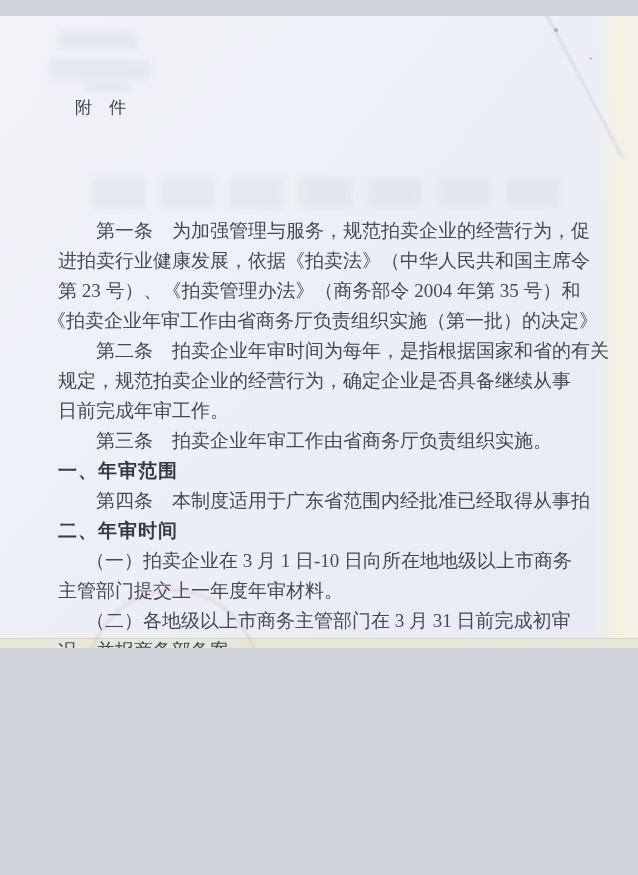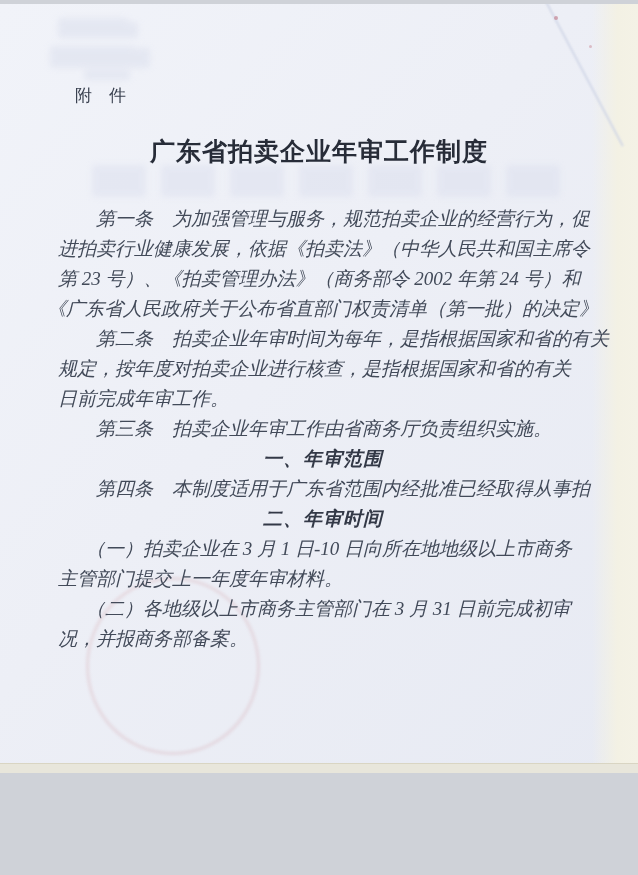--- a/index.html
+++ b/index.html
@@ -1,19 +1,19 @@
 <!DOCTYPE html>
 <html><head>
 <meta charset="utf-8">
 <style>
   html,body { margin:0; padding:0; background:#cfd2d8; }
   .page {
     position:relative;
-    width:638px; height:769px;
-    margin:4px auto;
+    width:638px; height:632px;
+    margin:16px auto;
     background:linear-gradient(130deg,#f1f3f9 0%,#edeff6 45%,#e7eaf3 100%);
     font-family:"Liberation Serif","DejaVu Serif",serif;
     overflow:hidden;
   }
   
   .edge-strip {
     position:absolute; top:0; right:0; width:46px; height:100%;
     background:linear-gradient(to right, rgba(243,241,228,0) 0%, #f3f1e4 55%, #f4f2e6 100%);
   }
   
@@ -58,26 +58,26 @@
   }
   .title {
     position:absolute; left:0; top:131px; width:100%;
     text-align:center; font-weight:bold; font-size:25px; letter-spacing:1px;
     color:#272c38;
   }
   .body {
     position:absolute; left:58px; top:200px; width:530px;
     font-size:19px; color:#424a59;
   }
-  .line { height:30px; line-height:30px; white-space:nowrap;font-style:italic; }
+  .line { height:30px; line-height:30px; white-space:nowrap; }
   .indent { padding-left:38px; }        
   .indent-paren { padding-left:28px; }  
   .hang { margin-left:-11px; }          
   .heading {
-    font-weight:bold; text-align:center; color:#333947;
+    font-weight:bold; text-align:left; color:#333947;
     font-family:"Liberation Sans","DejaVu Sans",sans-serif;
     letter-spacing:1px;
   }
   .page-number {
     position:absolute; left:74px; top:803px;
     font-size:16px; letter-spacing:2px; color:#565c68;
   }
 </style>
 </head>
 <body>
@@ -102,29 +102,28 @@
       <i></i>
       <i></i>
   </div>
   <div class="seal-ghost"></div>
   <div class="crease"></div>
   <div class="speck speck1"></div>
   <div class="speck speck2"></div>
 
   <div class="attachment">附　件</div>
 
-  <div class="title">广东省拍卖企业年审工作制度</div>
 
   <div class="body">
     <div class="line indent">第一条　为加强管理与服务，规范拍卖企业的经营行为，促</div>
     <div class="line">进拍卖行业健康发展，依据《拍卖法》（中华人民共和国主席令</div>
-    <div class="line">第 23 号）、《拍卖管理办法》（商务部令 2002 年第 24 号）和</div>
-    <div class="line hang">《广东省人民政府关于公布省直部门权责清单（第一批）的决定》</div>
+    <div class="line">第 23 号）、《拍卖管理办法》（商务部令 2004 年第 35 号）和</div>
+    <div class="line hang">《拍卖企业年审工作由省商务厅负责组织实施（第一批）的决定》</div>
     <div class="line indent">第二条　拍卖企业年审时间为每年，是指根据国家和省的有关</div>
-    <div class="line">规定，按年度对拍卖企业进行核查，是指根据国家和省的有关</div>
+    <div class="line">规定，规范拍卖企业的经营行为，确定企业是否具备继续从事</div>
     <div class="line">日前完成年审工作。</div>
     <div class="line indent">第三条　拍卖企业年审工作由省商务厅负责组织实施。</div>
     <div class="line heading">一、年审范围</div>
     <div class="line indent">第四条　本制度适用于广东省范围内经批准已经取得从事拍</div>
     <div class="line heading">二、年审时间</div>
     <div class="line indent-paren">（一）拍卖企业在 3 月 1 日-10 日向所在地地级以上市商务</div>
     <div class="line">主管部门提交上一年度年审材料。</div>
     <div class="line indent-paren">（二）各地级以上市商务主管部门在 3 月 31 日前完成初审</div>
     <div class="line">况，并报商务部备案。</div>
   </div>

